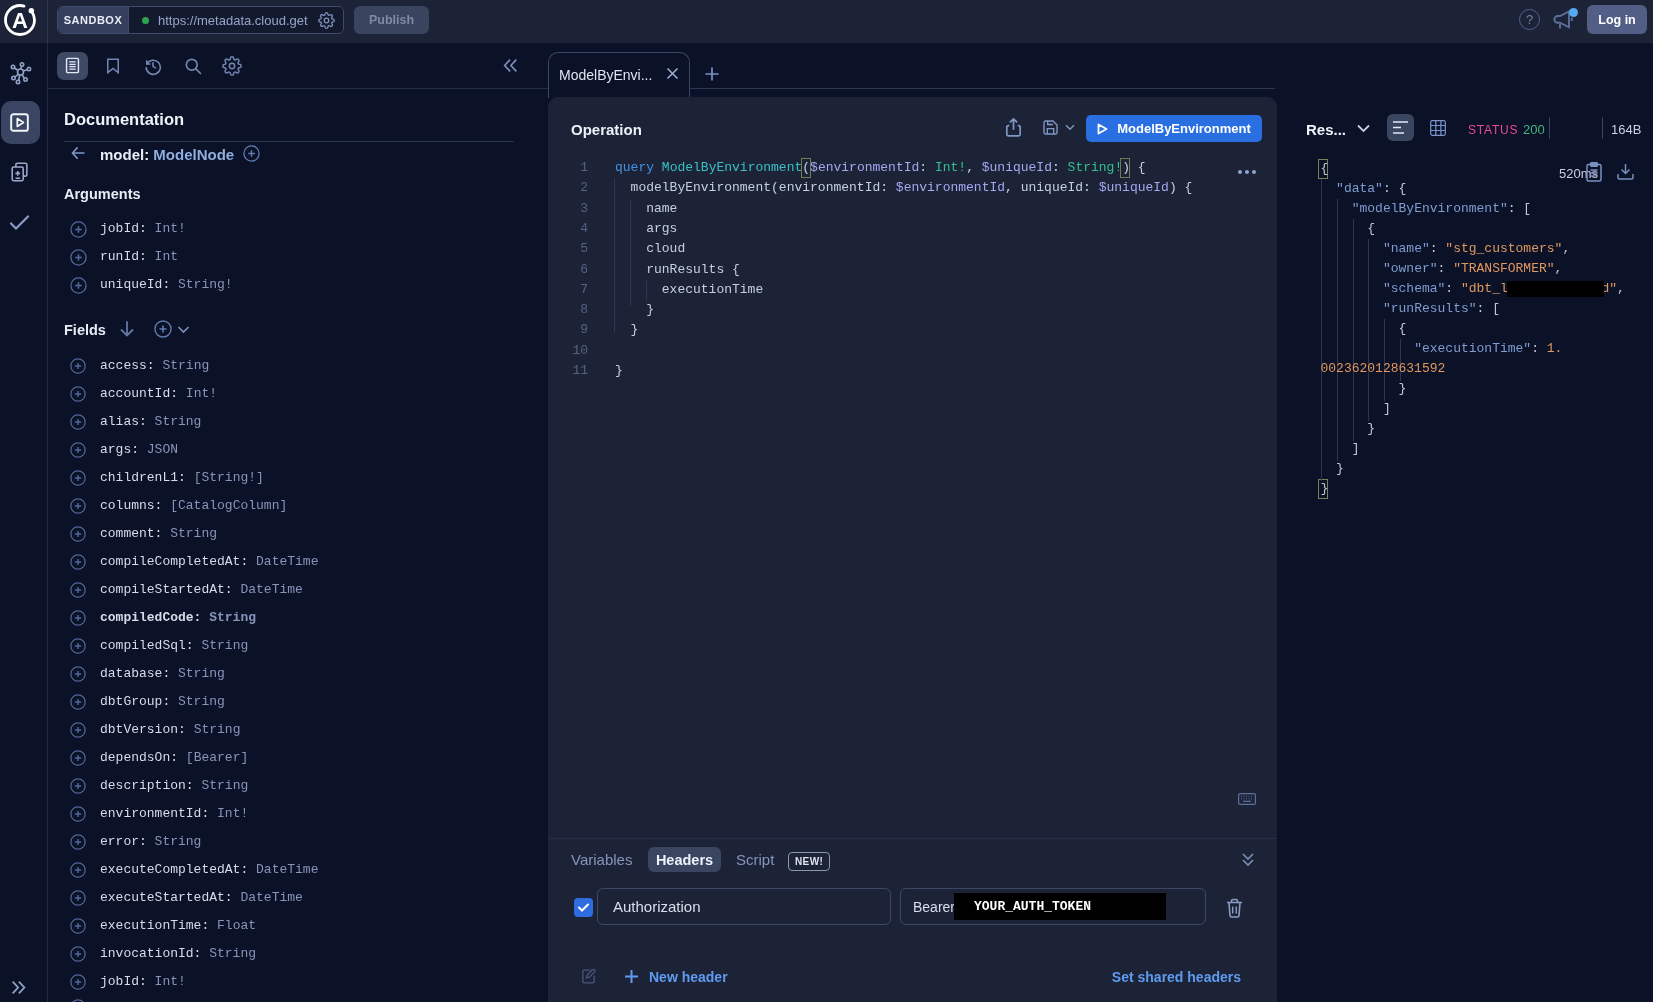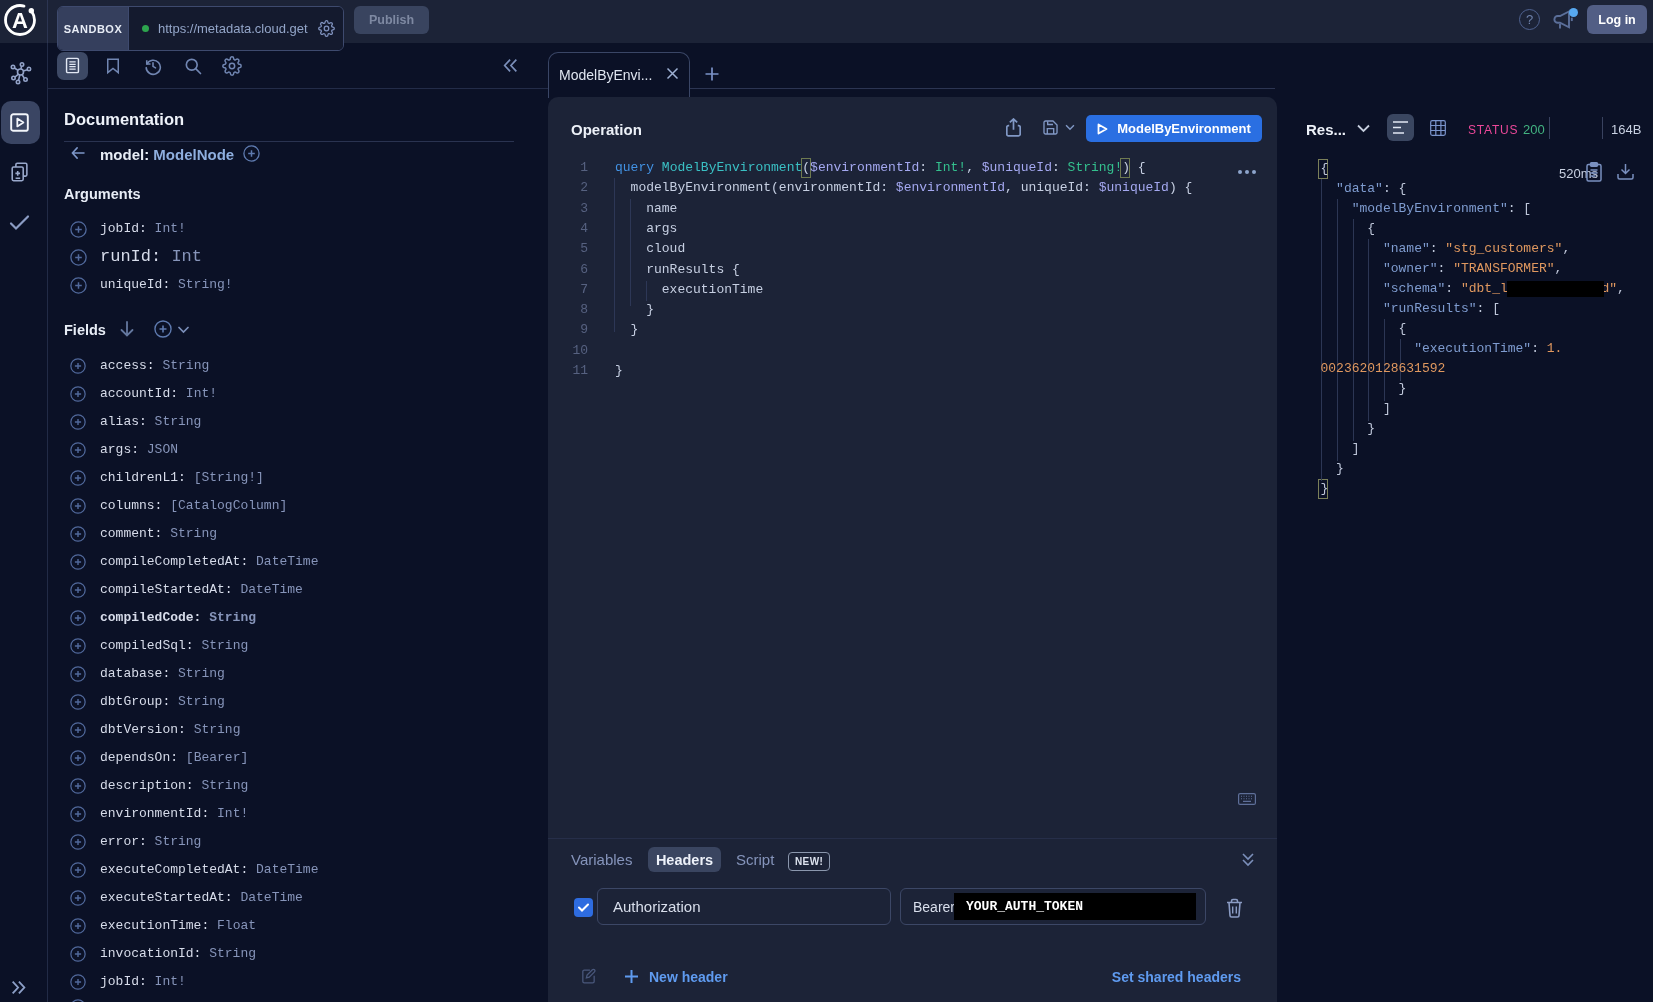--- a/index.html
+++ b/index.html
@@ -13,21 +13,21 @@
 
 <div class="abs" style="left:0;top:0;width:1653px;height:43px;background:#1c2337;"></div>
 <div class="abs" style="left:47px;top:0;width:1px;height:43px;background:#2c3552;"></div>
 
 <svg class="abs" style="left:2px;top:2px;" width="36" height="36" viewBox="0 0 36 36">
   <circle cx="18" cy="18" r="14.5" fill="none" stroke="#ffffff" stroke-width="2.8" stroke-dasharray="72 10" stroke-linecap="round"></circle>
   <circle cx="29.3" cy="8.7" r="2.7" fill="#ffffff"></circle>
   <text x="18" y="26" font-family="Liberation Sans, sans-serif" font-size="22" font-weight="bold" fill="#ffffff" text-anchor="middle">A</text>
 </svg>
 
-<div class="abs" style="left:57px;top:6px;width:287px;height:45px;border:1px solid #3e4a6e;border-radius:6px;display:flex;overflow:hidden;">
+<div class="abs" style="left:57px;top:6px;width:287px;height:28px;border:1px solid #3e4a6e;border-radius:6px;display:flex;overflow:hidden;">
   <div style="width:71px;background:#353f5d;color:#e8edf6;font-weight:bold;font-size:11px;letter-spacing:0.5px;display:flex;align-items:center;justify-content:center;border-right:1px solid #3e4a6e;">SANDBOX</div>
   <div style="flex:1;background:#141a2e;display:flex;align-items:center;padding:0 8px 0 13px;">
     <span style="width:7px;height:7px;border-radius:50%;background:#2da44e;flex:none;"></span>
     <span style="margin-left:9px;color:#93a5c8;font-size:13px;white-space:nowrap;overflow:hidden;flex:1;">https://metadata.cloud.get</span>
     <svg width="17" height="17" viewBox="0 0 24 24" fill="none" stroke="#7e90bc" stroke-width="1.8" style="flex:none;">
       <circle cx="12" cy="12" r="3.2"></circle>
       <path d="M19.4 15a1.65 1.65 0 0 0 .33 1.82l.06.06a2 2 0 1 1-2.83 2.83l-.06-.06a1.65 1.65 0 0 0-1.82-.33 1.65 1.65 0 0 0-1 1.51V21a2 2 0 1 1-4 0v-.09A1.65 1.65 0 0 0 9 19.4a1.65 1.65 0 0 0-1.82.33l-.06.06a2 2 0 1 1-2.83-2.83l.06-.06a1.65 1.65 0 0 0 .33-1.82 1.65 1.65 0 0 0-1.51-1H3a2 2 0 1 1 0-4h.09A1.65 1.65 0 0 0 4.6 9a1.65 1.65 0 0 0-.33-1.82l-.06-.06a2 2 0 1 1 2.83-2.83l.06.06a1.65 1.65 0 0 0 1.82.33H9a1.65 1.65 0 0 0 1-1.51V3a2 2 0 1 1 4 0v.09a1.65 1.65 0 0 0 1 1.51 1.65 1.65 0 0 0 1.82-.33l.06-.06a2 2 0 1 1 2.83 2.83l-.06.06a1.65 1.65 0 0 0-.33 1.82V9a1.65 1.65 0 0 0 1.51 1H21a2 2 0 1 1 0 4h-.09a1.65 1.65 0 0 0-1.51 1z"></path>
     </svg>
   </div>
 </div>
@@ -119,21 +119,21 @@
 <div id="args">
     <svg class="abs" style="left:70px;top:221.20000000000002px;" width="17" height="17" viewBox="0 0 17 17" fill="none" stroke="#51699c" stroke-width="1.3">
       <circle cx="8.5" cy="8.5" r="7.6"></circle>
       <path d="M8.5 5.2v6.6M5.2 8.5h6.6" stroke-width="1.5"></path>
     </svg>
     <div class="abs mono" style="left:100px;top:219.4px;line-height:20px;font-size:13px;color:#d7dcea;">jobId: <span style="color:#8795ba;">Int!</span></div>
     <svg class="abs" style="left:70px;top:249.2px;" width="17" height="17" viewBox="0 0 17 17" fill="none" stroke="#51699c" stroke-width="1.3">
       <circle cx="8.5" cy="8.5" r="7.6"></circle>
       <path d="M8.5 5.2v6.6M5.2 8.5h6.6" stroke-width="1.5"></path>
     </svg>
-    <div class="abs mono" style="left:100px;top:247.39999999999998px;line-height:20px;font-size:17px;color:#d7dcea;">runId: <span style="color:#8795ba;">Int</span></div>
+    <div class="abs mono" style="left:100px;top:247.39999999999998px;line-height:20px;font-size:13px;color:#d7dcea;">runId: <span style="color:#8795ba;">Int</span></div>
     <svg class="abs" style="left:70px;top:277.2px;" width="17" height="17" viewBox="0 0 17 17" fill="none" stroke="#51699c" stroke-width="1.3">
       <circle cx="8.5" cy="8.5" r="7.6"></circle>
       <path d="M8.5 5.2v6.6M5.2 8.5h6.6" stroke-width="1.5"></path>
     </svg>
     <div class="abs mono" style="left:100px;top:275.4px;line-height:20px;font-size:13px;color:#d7dcea;">uniqueId: <span style="color:#8795ba;">String!</span></div>
   </div>
 
 <div class="abs" style="left:64px;top:322px;font-size:14.5px;font-weight:bold;color:#e8edf6;">Fields</div>
 <svg class="abs" style="left:120px;top:321px;" width="14" height="16" viewBox="0 0 14 16" fill="none" stroke="#64789f" stroke-width="1.8">
   <path d="M7 1v13M1.5 9l5.5 5.5L12.5 9" stroke-linecap="round"></path>
@@ -354,21 +354,21 @@
   <path d="M2 2l5 5 5-5M2 8l5 5 5-5"></path>
 </svg>
 
 <div class="abs" style="left:574px;top:898px;width:19px;height:19px;background:#2e6ce0;border-radius:4px;display:flex;align-items:center;justify-content:center;">
   <svg width="11" height="9" viewBox="0 0 11 9" fill="none" stroke="#ffffff" stroke-width="2">
       <path d="M1 4.5L4 7.5L10 1.5" stroke-linecap="round"></path>
     </svg>
 </div>
 <div class="abs" style="left:597px;top:888px;width:294px;height:37px;border:1px solid #3c4766;border-radius:6px;color:#d9dfec;font-size:15px;display:flex;align-items:center;padding-left:15px;">Authorization</div>
 <div class="abs" style="left:900px;top:888px;width:306px;height:37px;border:1px solid #3c4766;border-radius:6px;color:#d9dfec;font-size:14px;display:flex;align-items:center;padding-left:12px;">Bearer</div>
-<div class="abs" style="left:954px;top:893px;width:242px;height:27px;background:#000000;display:flex;align-items:center;padding-left:12px;z-index:4;">
+<div class="abs" style="left:954px;top:893px;width:212px;height:27px;background:#000000;display:flex;align-items:center;padding-left:20px;z-index:4;">
   <span class="mono" style="color:#ffffff;font-size:13px;font-weight:bold;">YOUR_AUTH_TOKEN</span>
 </div>
 <svg class="abs" style="left:1226px;top:898px;" width="17" height="20" viewBox="0 0 17 20" fill="none" stroke="#8b9cc4" stroke-width="1.6">
   <path d="M1 4.5h15M5.5 4.5V3a1.5 1.5 0 0 1 1.5-1.5h3A1.5 1.5 0 0 1 11.5 3v1.5M3 4.5l1 13A1.5 1.5 0 0 0 5.5 19h6a1.5 1.5 0 0 0 1.5-1.5l1-13"></path>
   <path d="M6.7 8.5v7M10.3 8.5v7" stroke-width="1.4"></path>
 </svg>
 
 <svg class="abs" style="left:580px;top:968px;" width="17" height="17" viewBox="0 0 24 24" fill="none" stroke="#4a587c" stroke-width="1.8">
   <path d="M14 3H6a2 2 0 0 0-2 2v14a2 2 0 0 0 2 2h12a2 2 0 0 0 2-2v-8"></path>
   <path d="M17.5 2.5a2.1 2.1 0 0 1 3 3L13 13l-4 1 1-4z"></path>

